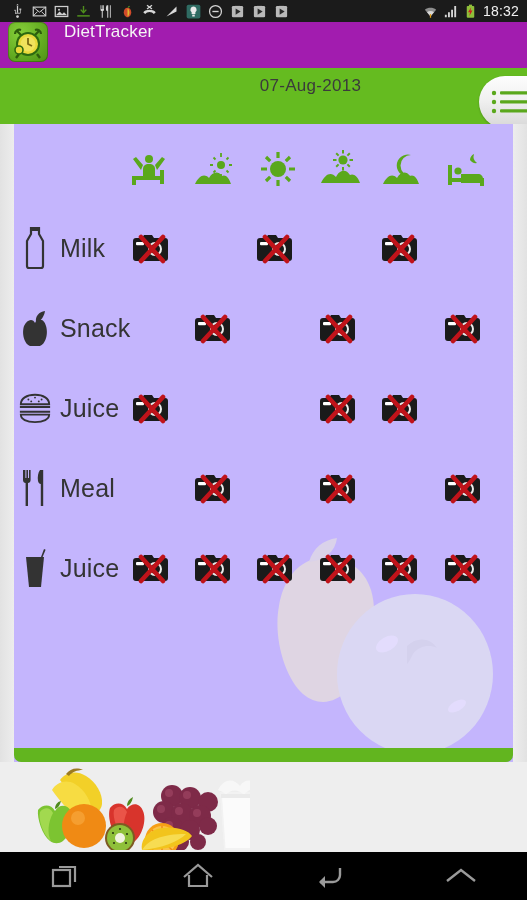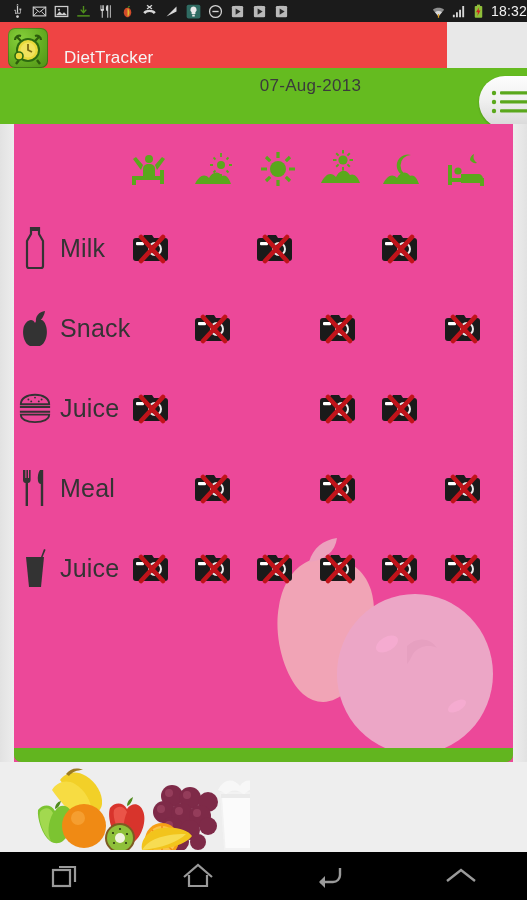--- a/index.html
+++ b/index.html
@@ -7,45 +7,45 @@
     width:527px;height:900px;overflow:hidden;position:relative;
     font-family:"Liberation Sans","DejaVu Sans",sans-serif;
     -webkit-font-smoothing:antialiased;
   }
   #screen{position:absolute;inset:0;width:527px;height:900px;background:#e8e8e8;overflow:hidden;}
 
   
   .statusbar{position:absolute;left:0;top:0;width:527px;height:22px;background:#1b1b1b;
     display:flex;align-items:center;}
   .sb-left{display:flex;align-items:center;gap:7px;padding-left:10px;flex:1;}
-  .sb-right{display:flex;align-items:center;gap:5px;}
+  .sb-right{display:flex;align-items:center;gap:5px;padding-right:8px;}
   .sb-ico{width:15px;height:15px;display:block;}
   .sb-clock{color:#f2f2f2;font-size:14px;letter-spacing:.2px;line-height:14px;}
 
   
-  .actionbar{position:absolute;left:0;top:22px;width:447px;height:46px;background:#ef4444;
-    display:flex;align-items:flex-end;}
+  .actionbar{position:absolute;left:0;top:22px;width:527px;height:46px;background:#a21caf;
+    display:flex;align-items:flex-start;}
   .app-icon{width:40px;height:40px;margin-left:8px;border-radius:7px;
     background:radial-gradient(circle at 32% 28%,#86cf3a 0%,#63ac21 58%,#4e9015 100%);
     position:relative;overflow:hidden;box-shadow:inset 0 0 0 1px rgba(0,0,0,.25);}
   .app-title{color:#f5f5f5;font-size:17px;margin-left:16px;letter-spacing:.2px;}
 
   
   .greenbar{position:absolute;left:0;top:68px;width:527px;height:56px;background:#65bb20;}
   .date-line{position:absolute;left:0;top:76px;width:527px;text-align:center;
     font-size:17px;color:#3b3b3b;letter-spacing:.3px;padding-left:47px;}
   .days-line{position:absolute;left:0;top:100px;width:527px;text-align:center;
     font-size:17px;color:#8b1431;letter-spacing:.2px;}
   .menu-btn{position:absolute;left:479px;top:76px;width:78px;height:52px;border-radius:40px;
     background:linear-gradient(180deg,#fdfdfd 0%,#f1f1f1 45%,#d7d7d7 100%);
     box-shadow:0 1px 2px rgba(0,0,0,.25);display:flex;align-items:center;}
   .menu-lines{margin-left:11px;}
 
   
-  .card{position:absolute;left:14px;top:124px;width:499px;height:638px;background:#ec4899;
+  .card{position:absolute;left:14px;top:124px;width:499px;height:638px;background:#c4b5fd;
     overflow:hidden;}
   .card-shadow-l{position:absolute;left:0;top:124px;width:14px;height:638px;
     background:linear-gradient(90deg,#e2e2e2,#ededed);}
   .card-shadow-r{position:absolute;left:513px;top:124px;width:14px;height:638px;
     background:linear-gradient(270deg,#e2e2e2,#ededed);}
 
   .watermark{position:absolute;right:-6px;bottom:6px;width:300px;height:220px;opacity:.55;
     pointer-events:none;}
 
   

